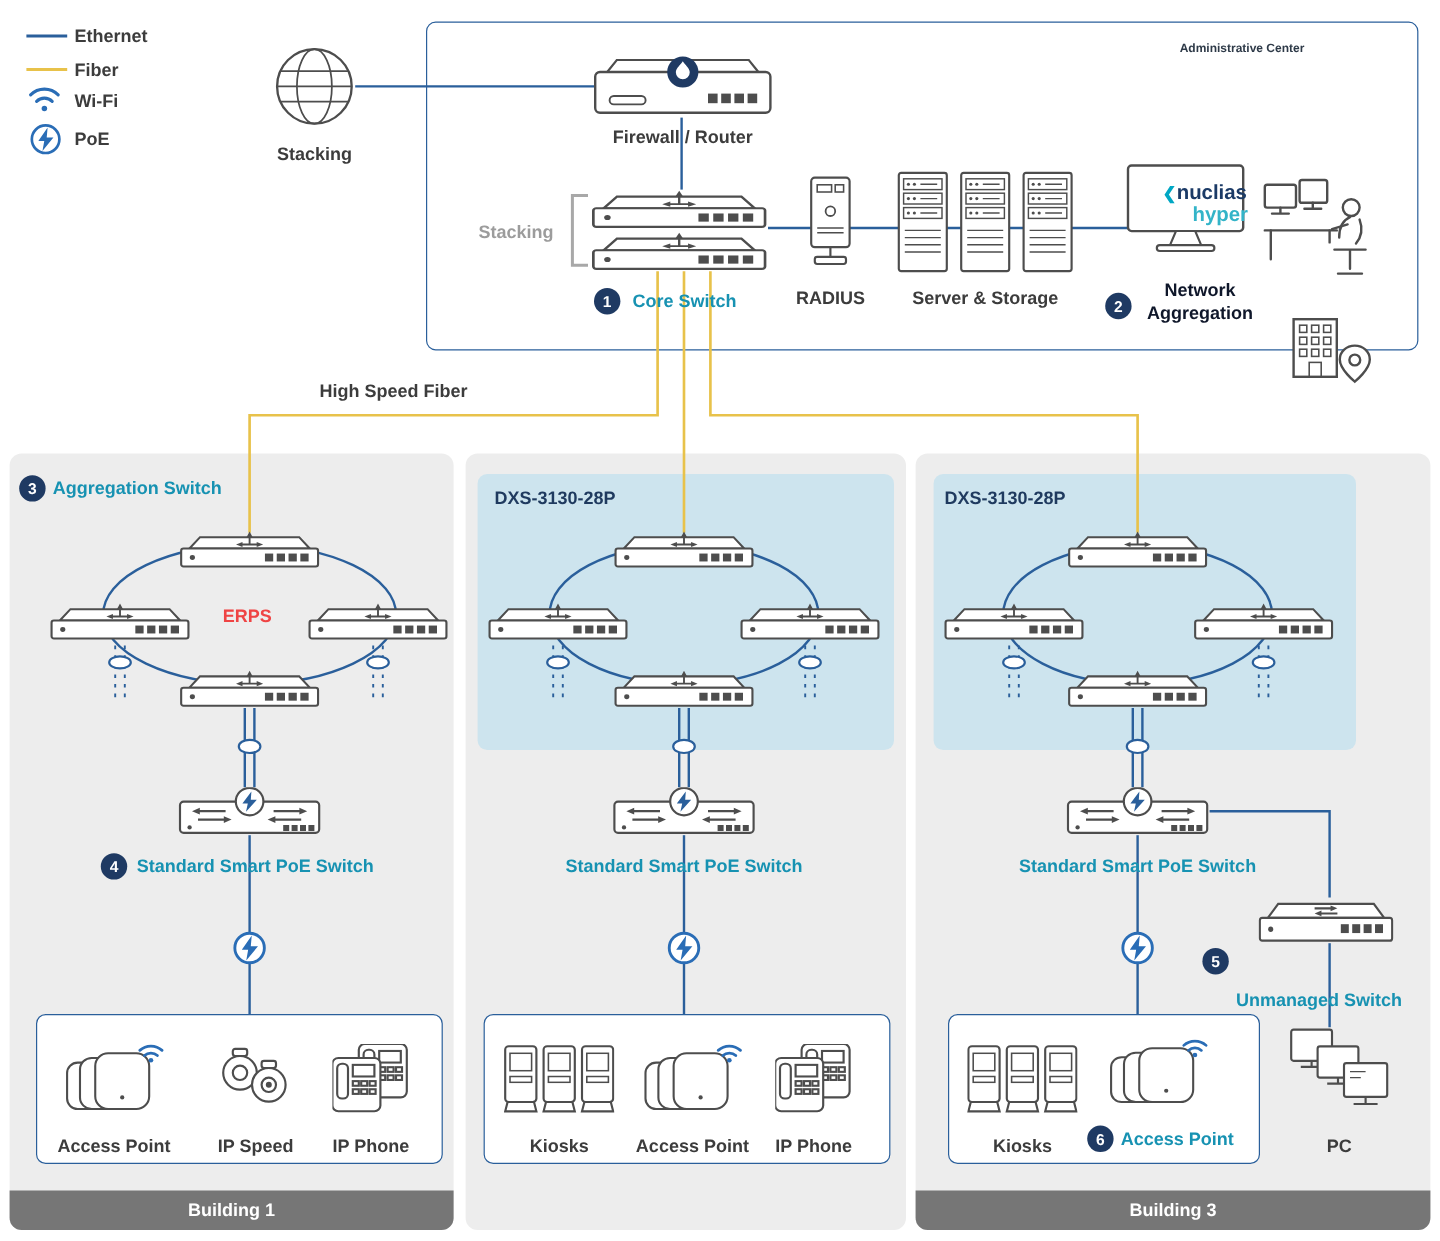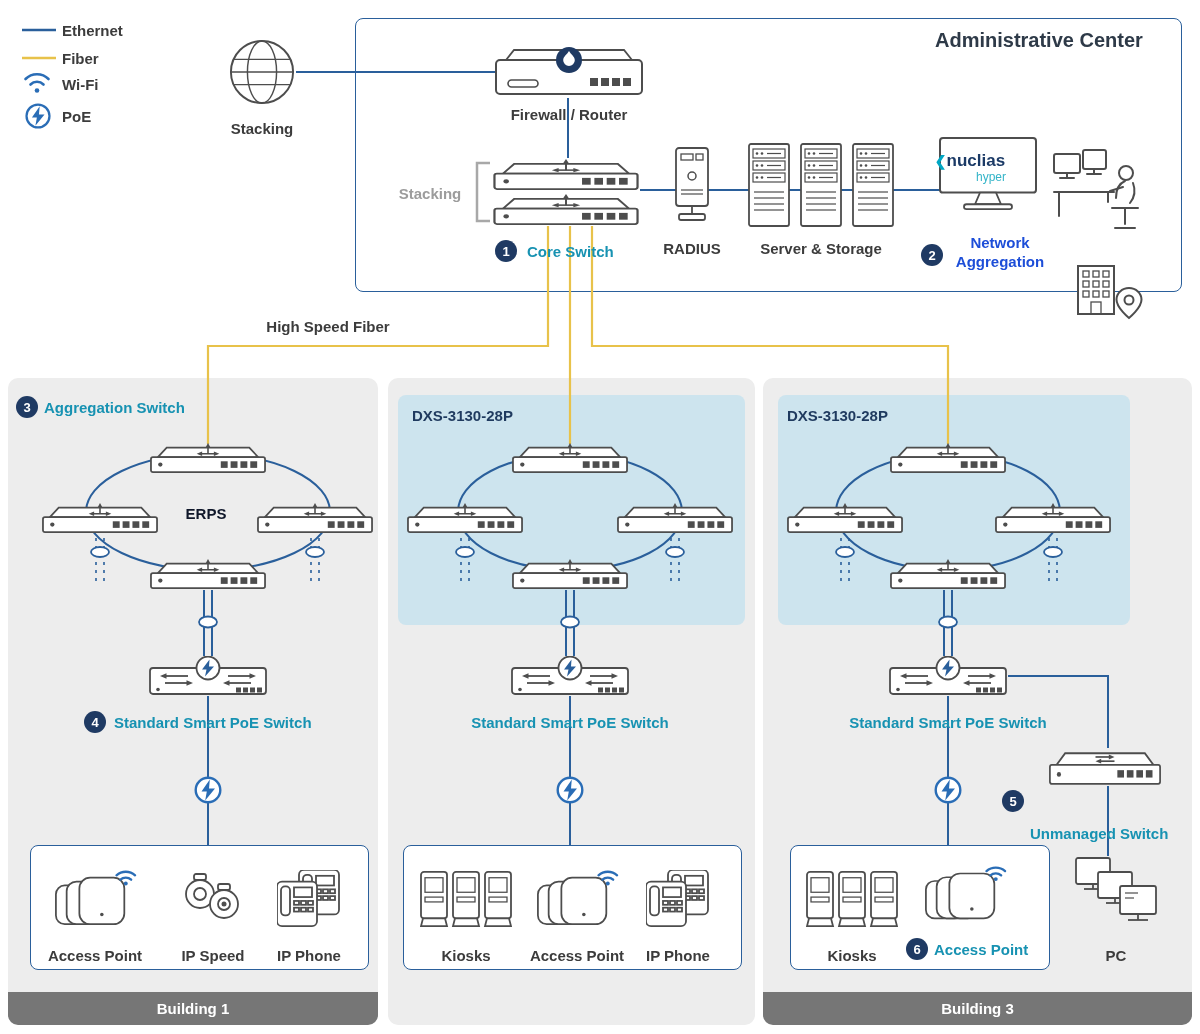--- a/index.html
+++ b/index.html
@@ -2,34 +2,34 @@
 <html><head>
 <meta charset="utf-8">
 <style>
   html,body{margin:0;padding:0;background:#fff}
   .stage{position:relative;width:1200px;height:1034px;font-family:"Liberation Sans",sans-serif;overflow:hidden;background:#fff}
   .lbl{position:absolute;font-size:15px;font-weight:700;color:#3c3c3c;line-height:17px;white-space:nowrap;z-index:3}
   .ctr{transform:translateX(-50%)}
   .teal{color:#1792b2}
   .navy{color:#1f3a5f}
   .gray{color:#9c9c9c}
-  .mid{color:#0f172a}
-  .title{font-size:20px;color:#2e3a48}
+  .mid{color:#ef4444}
+  .title{font-size:10px;color:#2e3a48}
   .badge{position:absolute;width:22px;height:22px;border-radius:50%;background:#1f3a63;color:#fff;font-size:13px;font-weight:700;display:flex;align-items:center;justify-content:center;z-index:3}
   .panel{position:absolute;background:#ededed;border-radius:10px;z-index:0}
   .inner{position:absolute;background:#cde4ee;border-radius:8px;z-index:0}
   .devbox{position:absolute;background:#fff;border:1.5px solid #2a5f9b;border-radius:8px;z-index:0}
   .adminbox{position:absolute;border:1.5px solid #2a5f9b;border-radius:8px;z-index:0}
   .footer{position:absolute;height:33px;background:#767676;border-radius:0 0 10px 10px;color:#fff;text-align:center;font-size:15px;font-weight:700;line-height:33px;z-index:2}
   .glayer{position:absolute;left:0;top:0;z-index:1}
-  .controller-lbl{position:absolute;left:936px;top:233px;width:128px;text-align:center;font-size:15px;font-weight:700;color:#1d4ed8;line-height:19px;z-index:3}
-  .logo{position:absolute;z-index:3;width:88px;left:926px;top:151px;text-align:center;line-height:20px}
+  .controller-lbl{position:absolute;left:936px;top:233px;width:128px;text-align:center;font-size:15px;font-weight:700;color:#0f172a;line-height:19px;z-index:3}
+  .logo{position:absolute;z-index:3;width:88px;left:960px;top:151px;text-align:center;line-height:20px}
   .logo .chev{color:#00a7c4;font-size:14px;font-weight:700}
   .logo .brand{font-size:17px;font-weight:700;color:#1b3a66}
-  .logo .sub{display:block;font-size:12px;font-weight:400;color:#33b4c8;text-align:right;padding-right:8px;line-height:13px}
+  .logo .sub{display:block;font-size:17px;font-weight:700;color:#33b4c8;text-align:right;padding-right:8px;line-height:13px}
 </style>
 </head>
 <body>
 
 <div class="stage">
 
   <div class="adminbox" style="left:355px;top:18px;width:825px;height:272px"></div>
 
   <div class="panel" style="left:8px;top:378px;width:370px;height:647px"></div>
   <div class="panel" style="left:388px;top:378px;width:367px;height:647px"></div>

